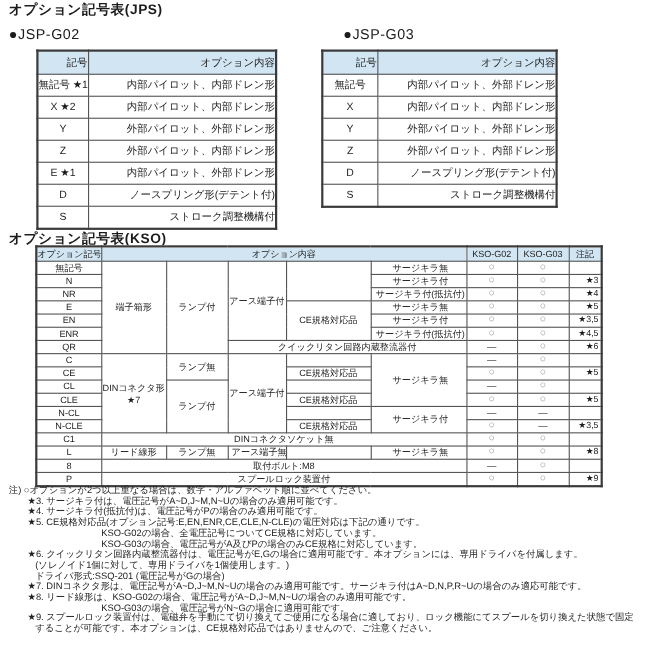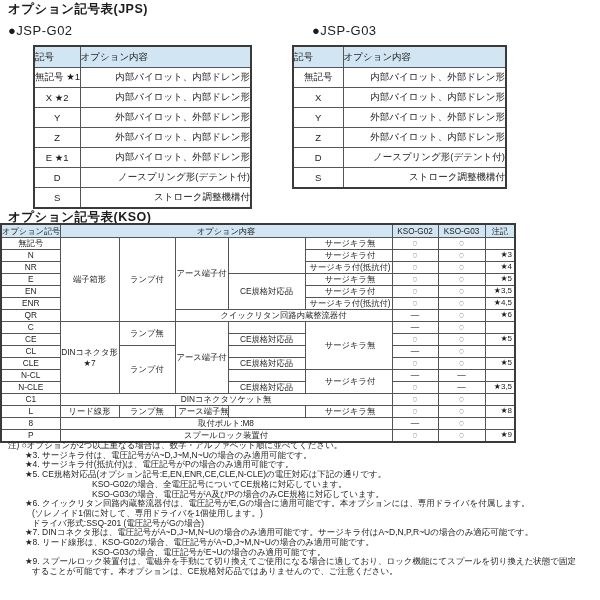--- a/index.html
+++ b/index.html
@@ -12,21 +12,21 @@
   .abs{position:absolute;}
   .sec-title{font-size:12.5px;font-weight:bold;letter-spacing:0.5px;}
   .blk-title{font-size:13px;letter-spacing:0.5px;}
 
   table{border-collapse:collapse;table-layout:fixed;background:#fff;}
 
   
   table.jsp{border:2px solid var(--obd);}
   table.jsp th{
     background:var(--hdr);border:1px solid var(--bd);
-    font-weight:normal;font-size:9.5px;height:20px;text-align:left;padding:0;
+    font-weight:normal;font-size:9.5px;height:20px;text-align:right;padding:0;
   }
   table.jsp td{
     border:1px solid var(--bd);font-size:9.5px;height:19px;
     padding:0;white-space:nowrap;overflow:hidden;
   }
   table.jsp td.sym{text-align:center;}
   table.jsp td.desc{padding-left:10px;text-align:right;}
 
   
   table.kso{border:2px solid var(--obd);}
@@ -132,21 +132,21 @@
         <td class="desc">ノースプリング形(デテント付)</td>
       </tr>
       <tr>
         <td class="sym">S</td>
         <td class="desc">ストローク調整機構付</td>
       </tr>
     </tbody>
   </table>
 
 <div class="abs sec-title" style="left:8px;top:209px;">オプション記号表(KSO)</div>
-<table class="abs kso" id="ksoT" style="left:0;top:223px;width:514px;">
+<table class="abs kso" id="ksoT" style="left:32px;top:223px;width:514px;">
   <colgroup>
     <col style="width:59px">
       <col style="width:59px">
       <col style="width:56px">
     <col style="width:53px">
       <col style="width:77px">
       <col style="width:87px">
     <col style="width:46px">
       <col style="width:47px">
       <col style="width:30px">
@@ -301,16 +301,16 @@
     <div class="ind1">★3. サージキラ付は、電圧記号がA~D,J~M,N~Uの場合のみ適用可能です。</div>
     <div class="ind1">★4. サージキラ付(抵抗付)は、電圧記号がPの場合のみ適用可能です。</div>
     <div class="ind1">★5. CE規格対応品(オプション記号:E,EN,ENR,CE,CLE,N-CLE)の電圧対応は下記の通りです。</div>
     <div class="ind3">KSO-G02の場合、全電圧記号についてCE規格に対応しています。</div>
     <div class="ind3">KSO-G03の場合、電圧記号がA及びPの場合のみCE規格に対応しています。</div>
     <div class="ind1">★6. クイックリタン回路内蔵整流器付は、電圧記号がE,Gの場合に適用可能です。本オプションには、専用ドライバを付属します。</div>
     <div class="ind2">(ソレノイド1個に対して、専用ドライバを1個使用します。)</div>
     <div class="ind2">ドライバ形式:SSQ-201 (電圧記号がGの場合)</div>
     <div class="ind1">★7. DINコネクタ形は、電圧記号がA~D,J~M,N~Uの場合のみ適用可能です。サージキラ付はA~D,N,P,R~Uの場合のみ適応可能です。</div>
     <div class="ind1">★8. リード線形は、KSO-G02の場合、電圧記号がA~D,J~M,N~Uの場合のみ適用可能です。</div>
-    <div class="ind3">KSO-G03の場合、電圧記号がE~Uの場合のみ適用可能です。</div>
+    <div class="ind3">KSO-G03の場合、電圧記号がN~Gの場合に適用可能です。</div>
     <div class="ind1">★9. スプールロック装置付は、電磁弁を手動にて切り換えてご使用になる場合に適しており、ロック機能にてスプールを切り換えた状態で固定</div>
     <div class="ind2">することが可能です。本オプションは、CE規格対応品ではありませんので、ご注意ください。</div>
   </div>
 
 </body></html>

